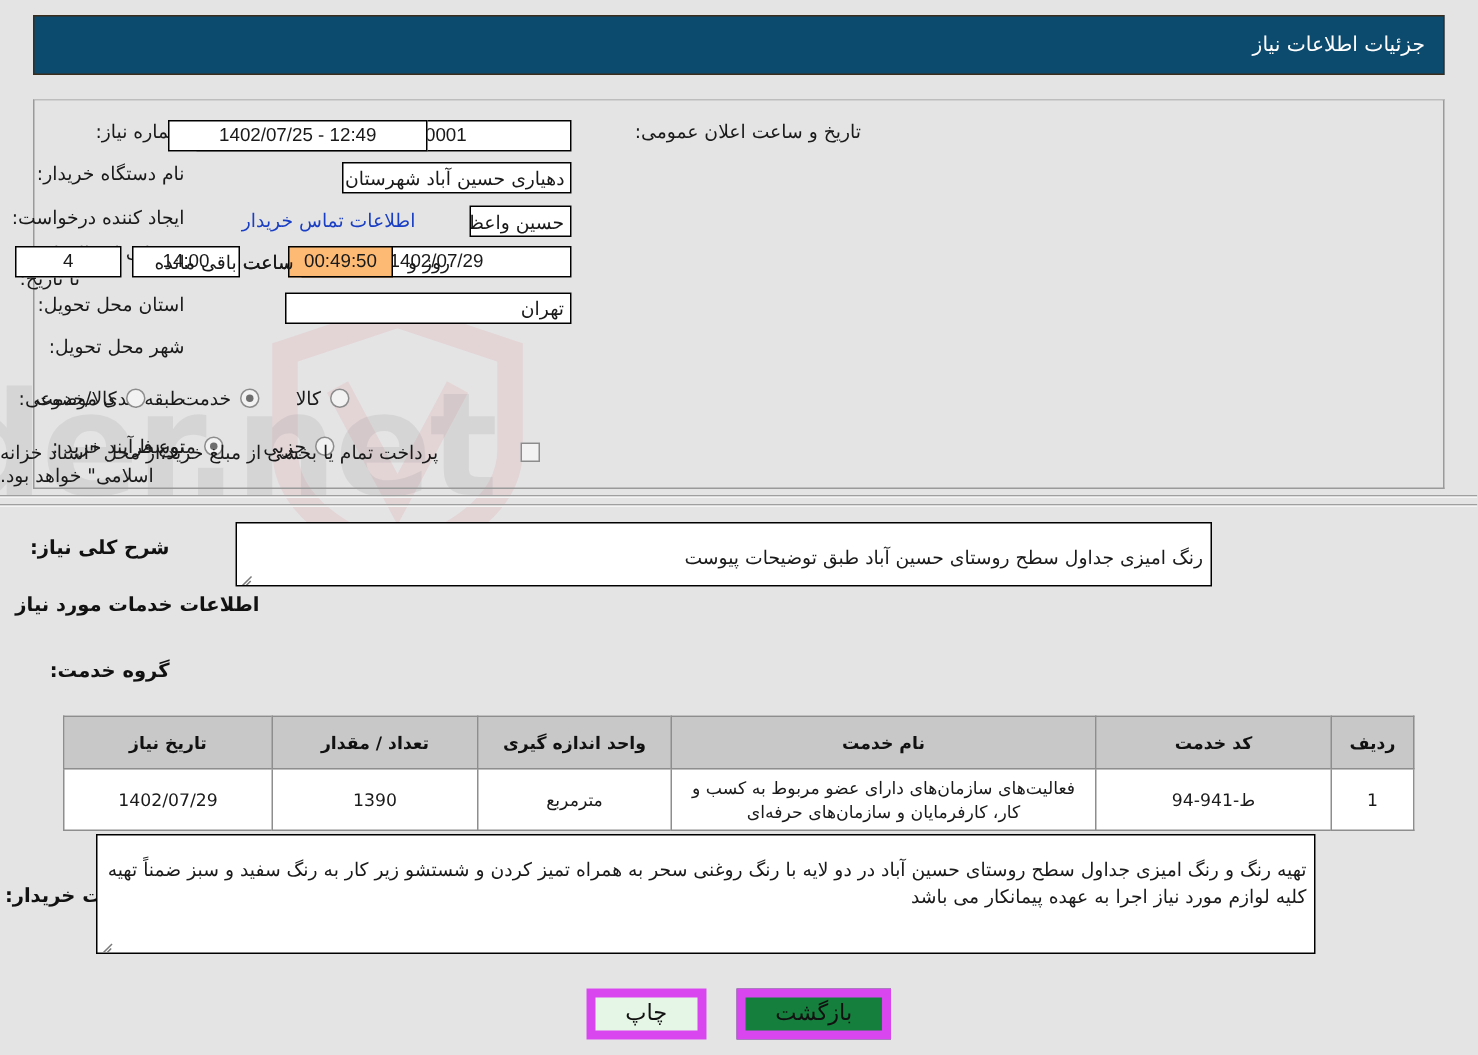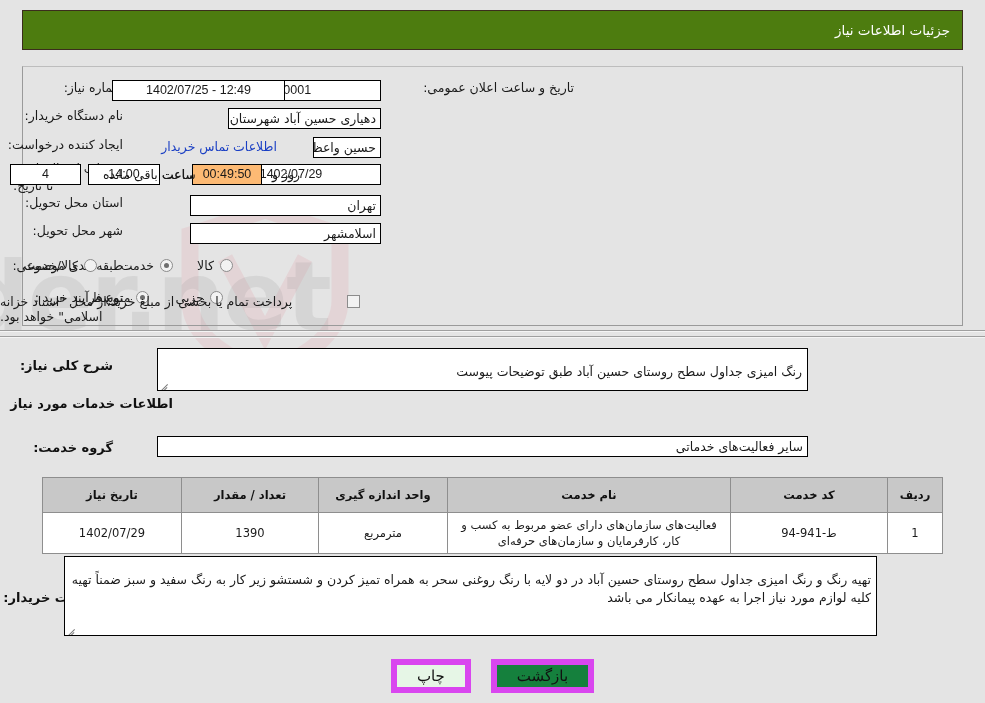--- a/index.html
+++ b/index.html
@@ -25,21 +25,21 @@
     width: 985px; height: 703px;
     pointer-events: none;
     z-index: 0;
   }
 
   
   .titlebar {
     position: absolute;
     left: 22px; top: 10px;
     width: 941px; height: 40px;
-    background: #4d7c0f;
+    background: #0c4a6e;
     border: 1px solid #3b2d1c;
     box-sizing: border-box;
     display: flex;
     align-items: center;
     justify-content: flex-start;
     padding-right: 12px;
     z-index: 2;
   }
   .titlebar .t {
     color: #ffffff;
@@ -291,21 +291,20 @@
   <span class="lbl" style="position:absolute; left:103px; top:167px; z-index:3;">ساعت باقی مانده</span>
 
   <div class="row" style="right:862px; top:195px; z-index:3;">
     <span class="lbl">استان محل تحویل:</span>
   </div>
   <div class="fld rtl" style="position:absolute; right:604px; top:195px; width:191px; z-index:3;">تهران</div>
 
   <div class="row" style="right:862px; top:223px; z-index:3;">
     <span class="lbl">شهر محل تحویل:</span>
   </div>
-  <div class="fld rtl" style="position:absolute; right:604px; top:223px; width:191px; z-index:3;">اسلامشهر</div>
 
   <div class="row" style="right:862px; top:258px; z-index:3;">
     <span class="lbl">طبقه بندی موضوعی:</span>
   </div>
   <div class="row" style="right:752px; top:258px; gap:24px; z-index:3;">
     <label class="opt">
       <span class="radio"></span>
       <span>کالا</span>
     </label>
     <label class="opt">
@@ -342,21 +341,20 @@
     <span>رنگ امیزی جداول سطح روستای حسین آباد طبق توضیحات پیوست</span>
     <span class="grip">
       <i style="left:0;  bottom:1px; width:9px; transform:rotate(-45deg);"></i>
       <i style="left:2px; bottom:-1px; width:6px; transform:rotate(-45deg);"></i>
     </span>
   </div>
 
   <span class="heading" style="right:812px; top:396px;">اطلاعات خدمات مورد نیاز</span>
 
   <span class="heading" style="right:872px; top:440px;">گروه خدمت:</span>
-  <div class="fld rtl" style="position:absolute; right:177px; top:436px; left:157px; z-index:3;">سایر فعالیت‌های خدماتی</div>
 
   <table class="tbl">
     <thead>
       <tr>
         <th style="width:46px;">ردیف</th>
         <th style="width:148px;">کد خدمت</th>
         <th>نام خدمت</th>
         <th style="width:120px;">واحد اندازه گیری</th>
         <th style="width:128px;">تعداد / مقدار</th>
         <th style="width:130px;margin-left:12px;">تاریخ نیاز</th>

